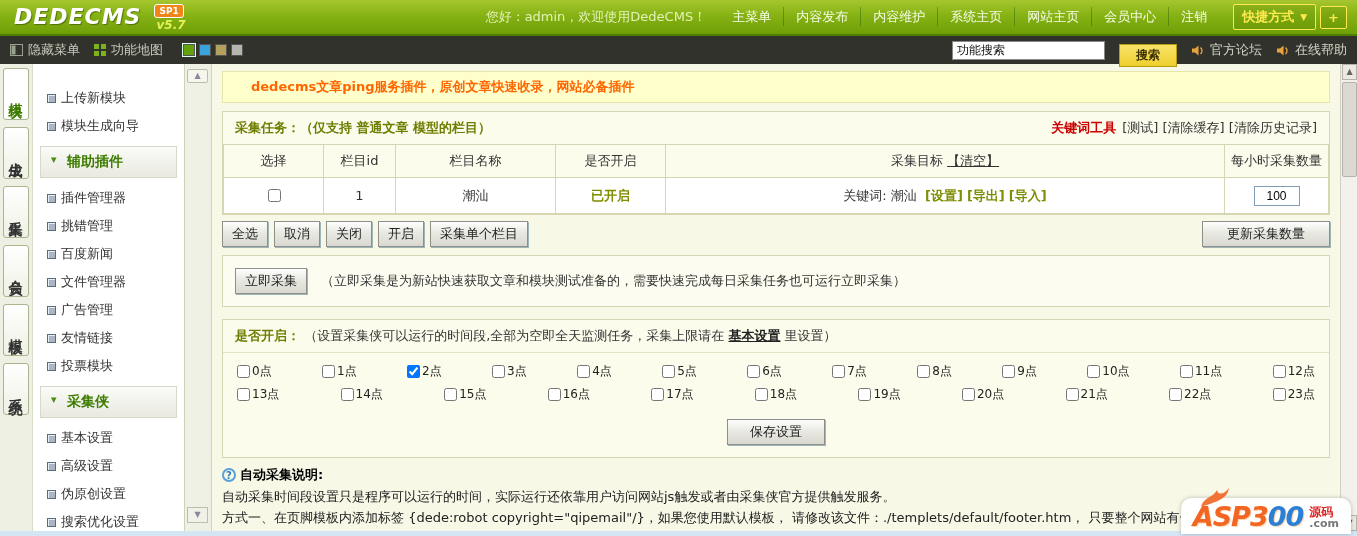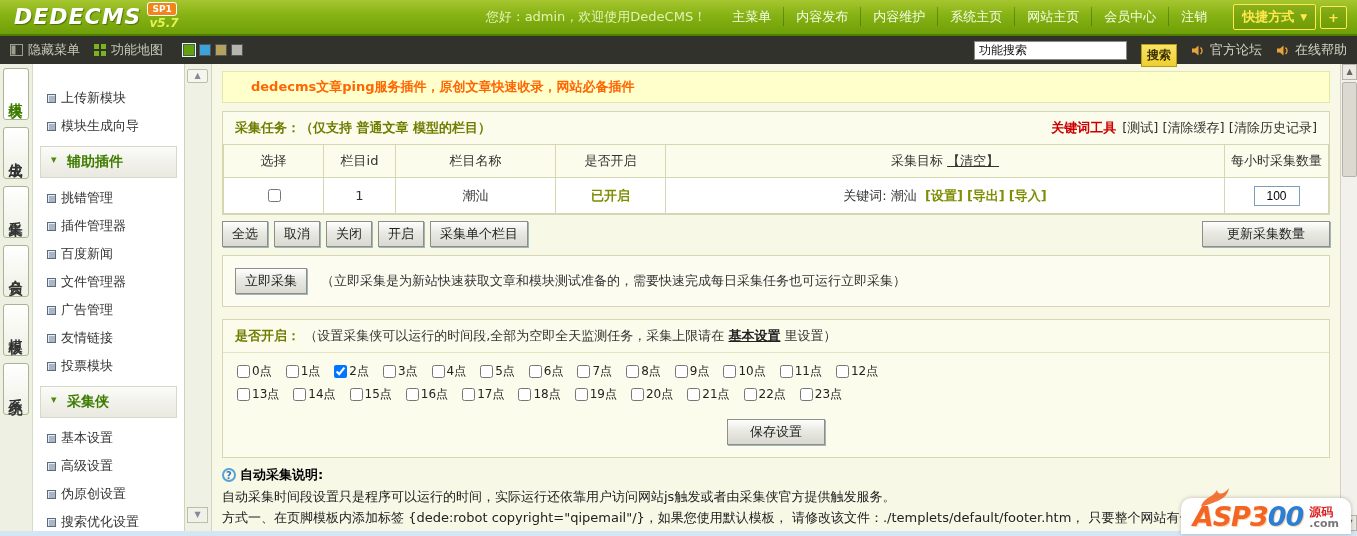--- a/index.html
+++ b/index.html
@@ -2,21 +2,21 @@
 <html><head>
 <meta charset="utf-8">
 <style>
   html,body{margin:0;padding:0;width:1357px;height:536px;overflow:hidden;
     font-family:"DejaVu Sans",sans-serif;font-size:13px;background:#f7f8e6;}
   *{box-sizing:border-box;}
 
   
   .topbar{height:36px;background:linear-gradient(180deg,#a6c62f 0%,#86b214 45%,#6f9f07 100%);
     border-bottom:2px solid #4e7d00;display:flex;align-items:center;justify-content:space-between;padding:0 10px 0 14px;}
-  .logo-wrap{display:flex;align-items:center;gap:6px;}
+  .logo-wrap{display:flex;align-items:flex-end;gap:13px;}
   .logo{color:#fff;font-weight:bold;font-style:italic;font-size:22px;letter-spacing:1px;
     text-shadow:1px 1px 1px rgba(0,0,0,.35);line-height:30px;}
   .logo-side{display:flex;flex-direction:column;align-items:flex-start;margin-top:-2px;}
   .sp1{background:#f08519;color:#fff;font-size:9px;font-weight:bold;border-radius:3px;padding:1px 4px;border:1px solid #fff;}
   .ver{color:#e2f257;font-weight:bold;font-style:italic;font-size:12px;margin-left:2px;}
   .top-right{display:flex;align-items:center;gap:4px;}
   .greet{color:#e3f2b4;margin-right:10px;}
   .nav-link{color:#f6fde4;text-decoration:none;padding:2px 12px;cursor:pointer;}
   .nav-link + .nav-link{border-left:1px solid rgba(0,60,0,.30);text-align:center;}
   .quick{color:#ffe94e;border:1px solid #ffe94e;background:rgba(90,130,0,.25);padding:3px 8px;border-radius:2px;
@@ -29,21 +29,21 @@
   .toolbar{height:28px;background:#31322c;color:#c6c9ba;display:flex;align-items:center;
     justify-content:space-between;padding:0 10px;}
   .tb-left,.tb-right{display:flex;align-items:center;gap:14px;}
   .tb-item{display:inline-flex;align-items:center;gap:5px;cursor:pointer;}
   .swatches{display:inline-flex;gap:4px;margin-left:6px;}
   .sw{width:12px;height:12px;display:inline-block;border:1px solid #555;cursor:pointer;}
   .sw.sel{outline:1px solid #dfe;}
   .fsearch{width:153px;height:19px;border:1px solid #888;font-size:12px;padding:1px 4px;color:#111;
     font-family:"DejaVu Sans",sans-serif;}
   .search-btn{background:linear-gradient(#f8e36a,#efcf2e);border:1px solid #b89c10;color:#3a2f00;
-    font-weight:bold;font-size:12px;padding:2px 5px;cursor:pointer;font-family:"DejaVu Sans",sans-serif;margin-top:10px;}
+    font-weight:bold;font-size:12px;padding:2px 16px;cursor:pointer;font-family:"DejaVu Sans",sans-serif;margin-top:10px;}
   .tb-link{display:inline-flex;align-items:center;gap:5px;cursor:pointer;color:#cfd3c2;}
 
   
   .body-row{display:flex;height:467px;position:relative;}
   .side-tabs{width:33px;background:#edf0e2;padding:4px 2px;border-right:1px solid #d6dcc6;}
   .tab{writing-mode:vertical-lr;text-orientation:upright;width:26px;height:52px;margin:0 auto 7px auto;
     display:flex;align-items:center;justify-content:center;background:linear-gradient(#ffffff,#eef1e4);
     border:1px solid #a9b58e;border-radius:3px;font-weight:bold;font-size:14px;color:#333;cursor:pointer;letter-spacing:2px;}
   .tab.active{color:#3e7c00;background:#fff;}
   .side-menu{width:152px;background:#fff;border-right:1px solid #ccd3b8;padding-top:20px;overflow:hidden;}
@@ -84,21 +84,21 @@
   .btn-row{display:flex;justify-content:space-between;align-items:center;margin:6px 0 8px 0;}
   .btn-row .left{display:flex;gap:6px;}
   .update-btn{padding:3px 24px;}
   .collect-panel{border:1px solid #d5d7b2;background:#fcfdf0;padding:12px;display:flex;align-items:center;
     gap:14px;margin-bottom:12px;}
   .collect-note{color:#333;}
   .auto-head{border-bottom:1px solid #e3e4c4;padding:7px 12px;}
   .auto-note{color:#333;}
   .auto-link{text-decoration:underline;cursor:pointer;color:#222;font-weight:bold;}
   .hours{padding:10px 14px 4px 14px;}
-  .hour-row{margin-bottom:6px;display:flex;flex-wrap:nowrap;gap:14px;}
+  .hour-row{margin-bottom:6px;display:flex;flex-wrap:nowrap;gap:14px;justify-content:space-between;}
   .hour{display:inline-flex;align-items:center;gap:2px;color:#222;font-size:12px;cursor:pointer;white-space:nowrap;}
   .hour input{margin:0;width:13px;height:13px;}
   .save-row{text-align:center;padding:6px 0 12px 0;}
   .save-btn{padding:3px 22px;}
   .inst{margin-top:8px;color:#222;}
   .inst-title{display:flex;align-items:center;gap:4px;font-weight:bold;color:#000;margin-bottom:2px;}
   .q-icon{width:14px;height:14px;border:2px solid #5aa0d8;border-radius:50%;color:#2e7bc4;font-size:10px;
     font-weight:bold;display:inline-flex;align-items:center;justify-content:center;}
   .inst-line{white-space:nowrap;overflow:hidden;line-height:1.65;}
 
@@ -196,22 +196,22 @@
       <div class="tab">生成</div>
       <div class="tab">采集</div>
       <div class="tab">会员</div>
       <div class="tab">模板</div>
       <div class="tab">系统</div>
     </div>
   <div class="side-menu" id="side-menu">
       <div class="menu-item">上传新模块</div>
       <div class="menu-item">模块生成向导</div>
       <div class="menu-sec">辅助插件</div>
+      <div class="menu-item">插件管理器</div>
       <div class="menu-item">挑错管理</div>
-      <div class="menu-item">插件管理器</div>
       <div class="menu-item">百度新闻</div>
       <div class="menu-item">文件管理器</div>
       <div class="menu-item">广告管理</div>
       <div class="menu-item">友情链接</div>
       <div class="menu-item">投票模块</div>
       <div class="menu-sec">采集侠</div>
       <div class="menu-item">基本设置</div>
       <div class="menu-item">高级设置</div>
       <div class="menu-item">伪原创设置</div>
       <div class="menu-item">搜索优化设置</div>

